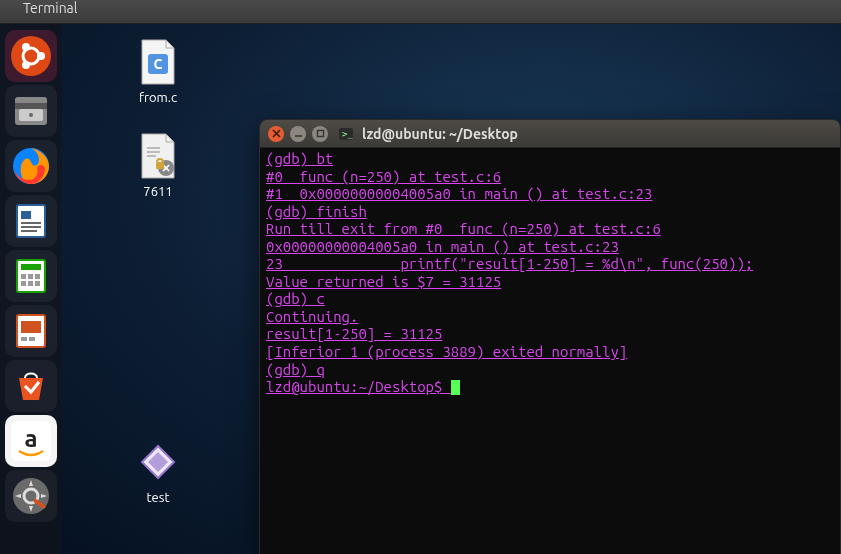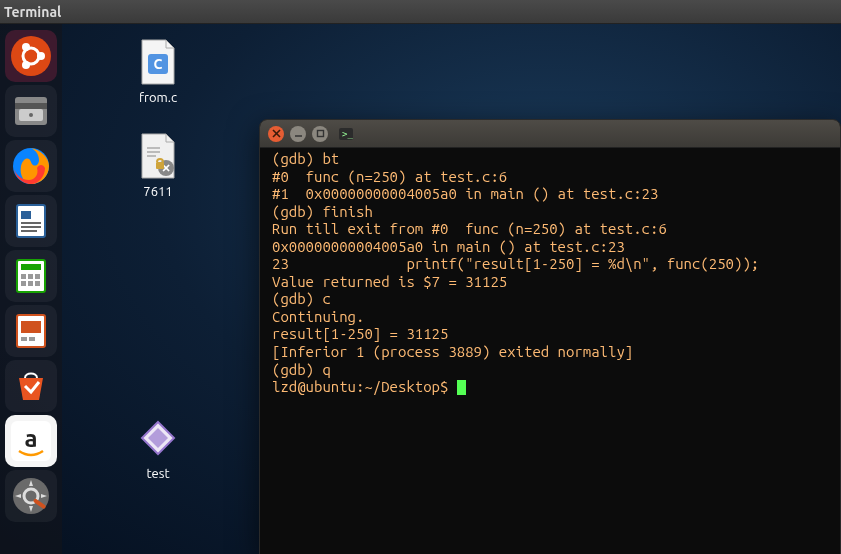--- a/index.html
+++ b/index.html
@@ -9,24 +9,24 @@
       font-family: "Ubuntu", "Liberation Sans", sans-serif;
       background: radial-gradient(ellipse at 65% 35%, #1a3a5a 0%, #0d1f35 50%, #051020 100%);
       overflow: hidden;
       position: relative;
     }
     .menubar {
       height: 24px;
       background: linear-gradient(to bottom, #4a4a4a, #3a3a3a);
       color: #dcdcdc;
       display: flex;
-      align-items: center;
-      padding-left: 4px;
+      align-items: flex-start;
+      padding-left: 23px;
       font-size: 14px;
-      font-weight: bold;
+      font-weight: normal;
       border-bottom: 1px solid #222;
     }
     .launcher {
       position: absolute;
       left: 0;
       top: 24px;
       width: 62px;
       height: calc(100% - 24px);
       background: rgba(20, 20, 25, 0.55);
       display: flex;
@@ -65,21 +65,21 @@
       width: 48px;
       height: 48px;
       margin: 0 auto 4px auto;
       display: flex;
       align-items: center;
       justify-content: center;
       border-radius: 4px;
     }
     .icon-test-c { top: 14px; left: 56px; }
     .icon-4913 { top: 108px; left: 56px; }
-    .icon-test { top: 390px; left: 56px; }
+    .icon-test { top: 414px; left: 56px; }
     .terminal-window {
       position: absolute;
       top: 95px;
       left: 197px;
       width: 582px;
       height: 436px;
       background: #0c0c0c;
       border-radius: 8px 8px 0 0;
       box-shadow: 0 8px 30px rgba(0,0,0,0.6);
       overflow: hidden;
@@ -115,26 +115,27 @@
       align-items: center;
       justify-content: center;
     }
     .titlebar-title {
       color: #ddd;
       font-size: 14px;
       font-weight: bold;
       margin-left: 2px;
     }
     .terminal-body {
-      padding: 2px 12px;
+      padding: 2px 6px;
       font-family: "Ubuntu Mono", "DejaVu Sans Mono", monospace;
       font-size: 15px;
       line-height: 1.17;
-      color: #fdba74;
+      color: #d946ef;
       white-space: pre;
+      text-decoration: underline;
     }
     .term-line { display: block; }
     .cursor {
       display: inline-block;
       width: 9px;
       height: 15px;
       background: #55ff55;
       vertical-align: text-bottom;
     }
   </style>
@@ -281,17 +282,18 @@
         <svg width="9" height="9" viewBox="0 0 9 9">
             <rect x="1.5" y="1.5" width="6" height="6" fill="none" stroke="#333" stroke-width="1.4"></rect>
           </svg>
       </div>
       <div class="titlebar-icon">
         <svg width="16" height="16" viewBox="0 0 16 16">
             <rect x="1" y="2" width="14" height="12" rx="2" fill="#2b2b2b"></rect>
             <text x="4" y="11" font-size="9" fill="#9f9" font-family="monospace">&gt;_</text>
           </svg>
       </div>
+      <span class="titlebar-title">lzd@ubuntu: ~/Desktop</span>
     </div>
     <div class="terminal-body"><span class="term-line">(gdb) bt</span><span class="term-line">#0  func (n=250) at test.c:6</span><span class="term-line">#1  0x00000000004005a0 in main () at test.c:23</span><span class="term-line">(gdb) finish</span><span class="term-line">Run till exit from #0  func (n=250) at test.c:6</span><span class="term-line">0x00000000004005a0 in main () at test.c:23</span><span class="term-line">23              printf("result[1-250] = %d\n", func(250));</span><span class="term-line">Value returned is $7 = 31125</span><span class="term-line">(gdb) c</span><span class="term-line">Continuing.</span><span class="term-line">result[1-250] = 31125</span><span class="term-line">[Inferior 1 (process 3889) exited normally]</span><span class="term-line">(gdb) q</span><span class="term-line"><span>lzd@ubuntu:~/Desktop$ </span><span class="cursor"></span></span></div>
   </div>
 
 </div>
 
 </body></html>

